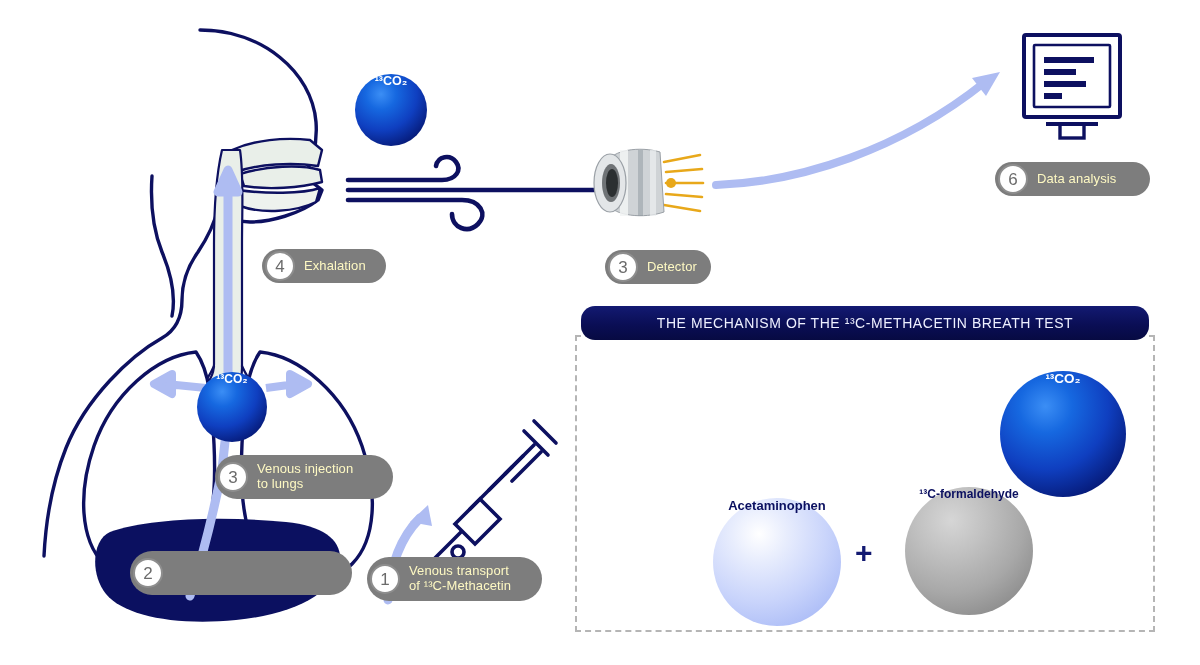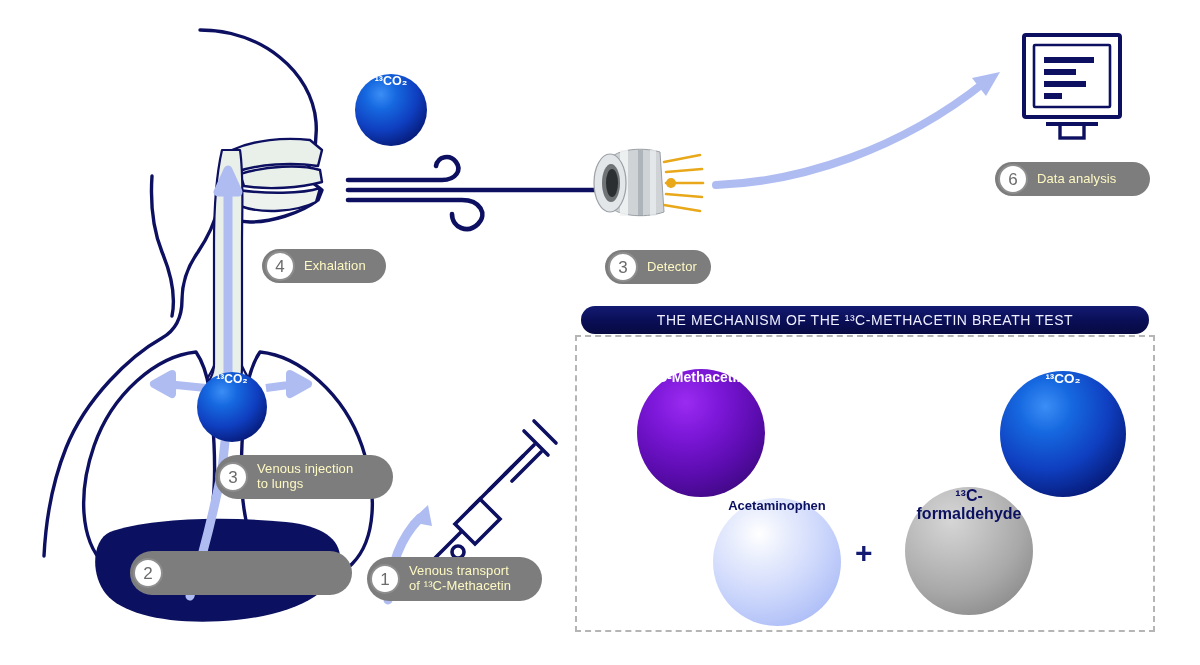--- a/index.html
+++ b/index.html
@@ -32,21 +32,21 @@
            #ffffff 0%, #e8edfd 22%, #c9d4fb 55%, #a9baf6 85%, #9fb2f3 100%);
            color:#0b1060;font-weight:700;}
   .sph-grey{background:radial-gradient(circle at 36% 26%,
            #d6d6d6 0%, #c2c2c2 26%, #a8a8a8 58%, #8a8a8a 85%, #787878 100%);
            color:#0b1060;font-weight:700;}
   .sph-lbl{pointer-events:none;}
 
   
   #mech{position:absolute;left:575px;top:335px;width:580px;height:297px;
         border:2px dashed #b5b5b5;box-sizing:border-box;background:#fff;}
-  #mech-title{position:absolute;left:581px;top:306px;width:568px;height:28px;
+  #mech-title{position:absolute;left:581px;top:306px;width:568px;height:34px;
         background:linear-gradient(180deg,#131a72 0%,#0a0e55 55%,#070a42 100%);
         border-radius:14px;display:flex;align-items:center;justify-content:center;
         color:#eef0ff;font-size:14px;letter-spacing:.55px;}
   #plus{position:absolute;left:855px;top:538px;color:#131a72;
         font-size:30px;font-weight:700;line-height:1;}
 </style>
 </head>
 <body>
 
 <div id="stage">
@@ -169,31 +169,28 @@
     <path d="M705 546 L 694 530 L 708 528 Z" fill="#131a72"></path>
     <path d="M1032 548 L 1052 500" fill="none" stroke="#131a72" stroke-width="3.2"></path>
     <path d="M1057 488 L 1044 502 L 1058 504 Z" fill="#131a72"></path>
   </svg>
 
   <div id="mech"></div>
   <div id="mech-title">
     <span>THE MECHANISM OF THE ¹³C-METHACETIN BREATH TEST</span>
   </div>
 
-  <div class="sphere sph-purple" style="left:637px;top:369px;width:128px;height:128px;font-size:14px;">
-    <span class="sph-lbl">C-Methacetin</span>
-  </div>
 
   <div class="sphere sph-light" style="left:713px;top:498px;width:128px;height:128px;font-size:13px;">
     <span class="sph-lbl">Acetaminophen</span>
   </div>
 
   <div id="plus">+</div>
 
-  <div class="sphere sph-grey" style="left:905px;top:487px;width:128px;height:128px;font-size:16px;">
+  <div class="sphere sph-grey" style="left:905px;top:487px;width:128px;height:128px;font-size:12px;">
     <span class="sph-lbl">¹³C-formaldehyde</span>
   </div>
 
   <div class="sphere sph-co2" style="left:1000px;top:371px;width:126px;height:126px;font-size:13.5px;">
     <span class="sph-lbl">¹³CO₂</span>
   </div>
 
   <div class="sphere sph-co2" style="left:355px;top:74px;width:72px;height:72px;font-size:12.5px;">
     <span class="sph-lbl">¹³CO₂</span>
   </div>

